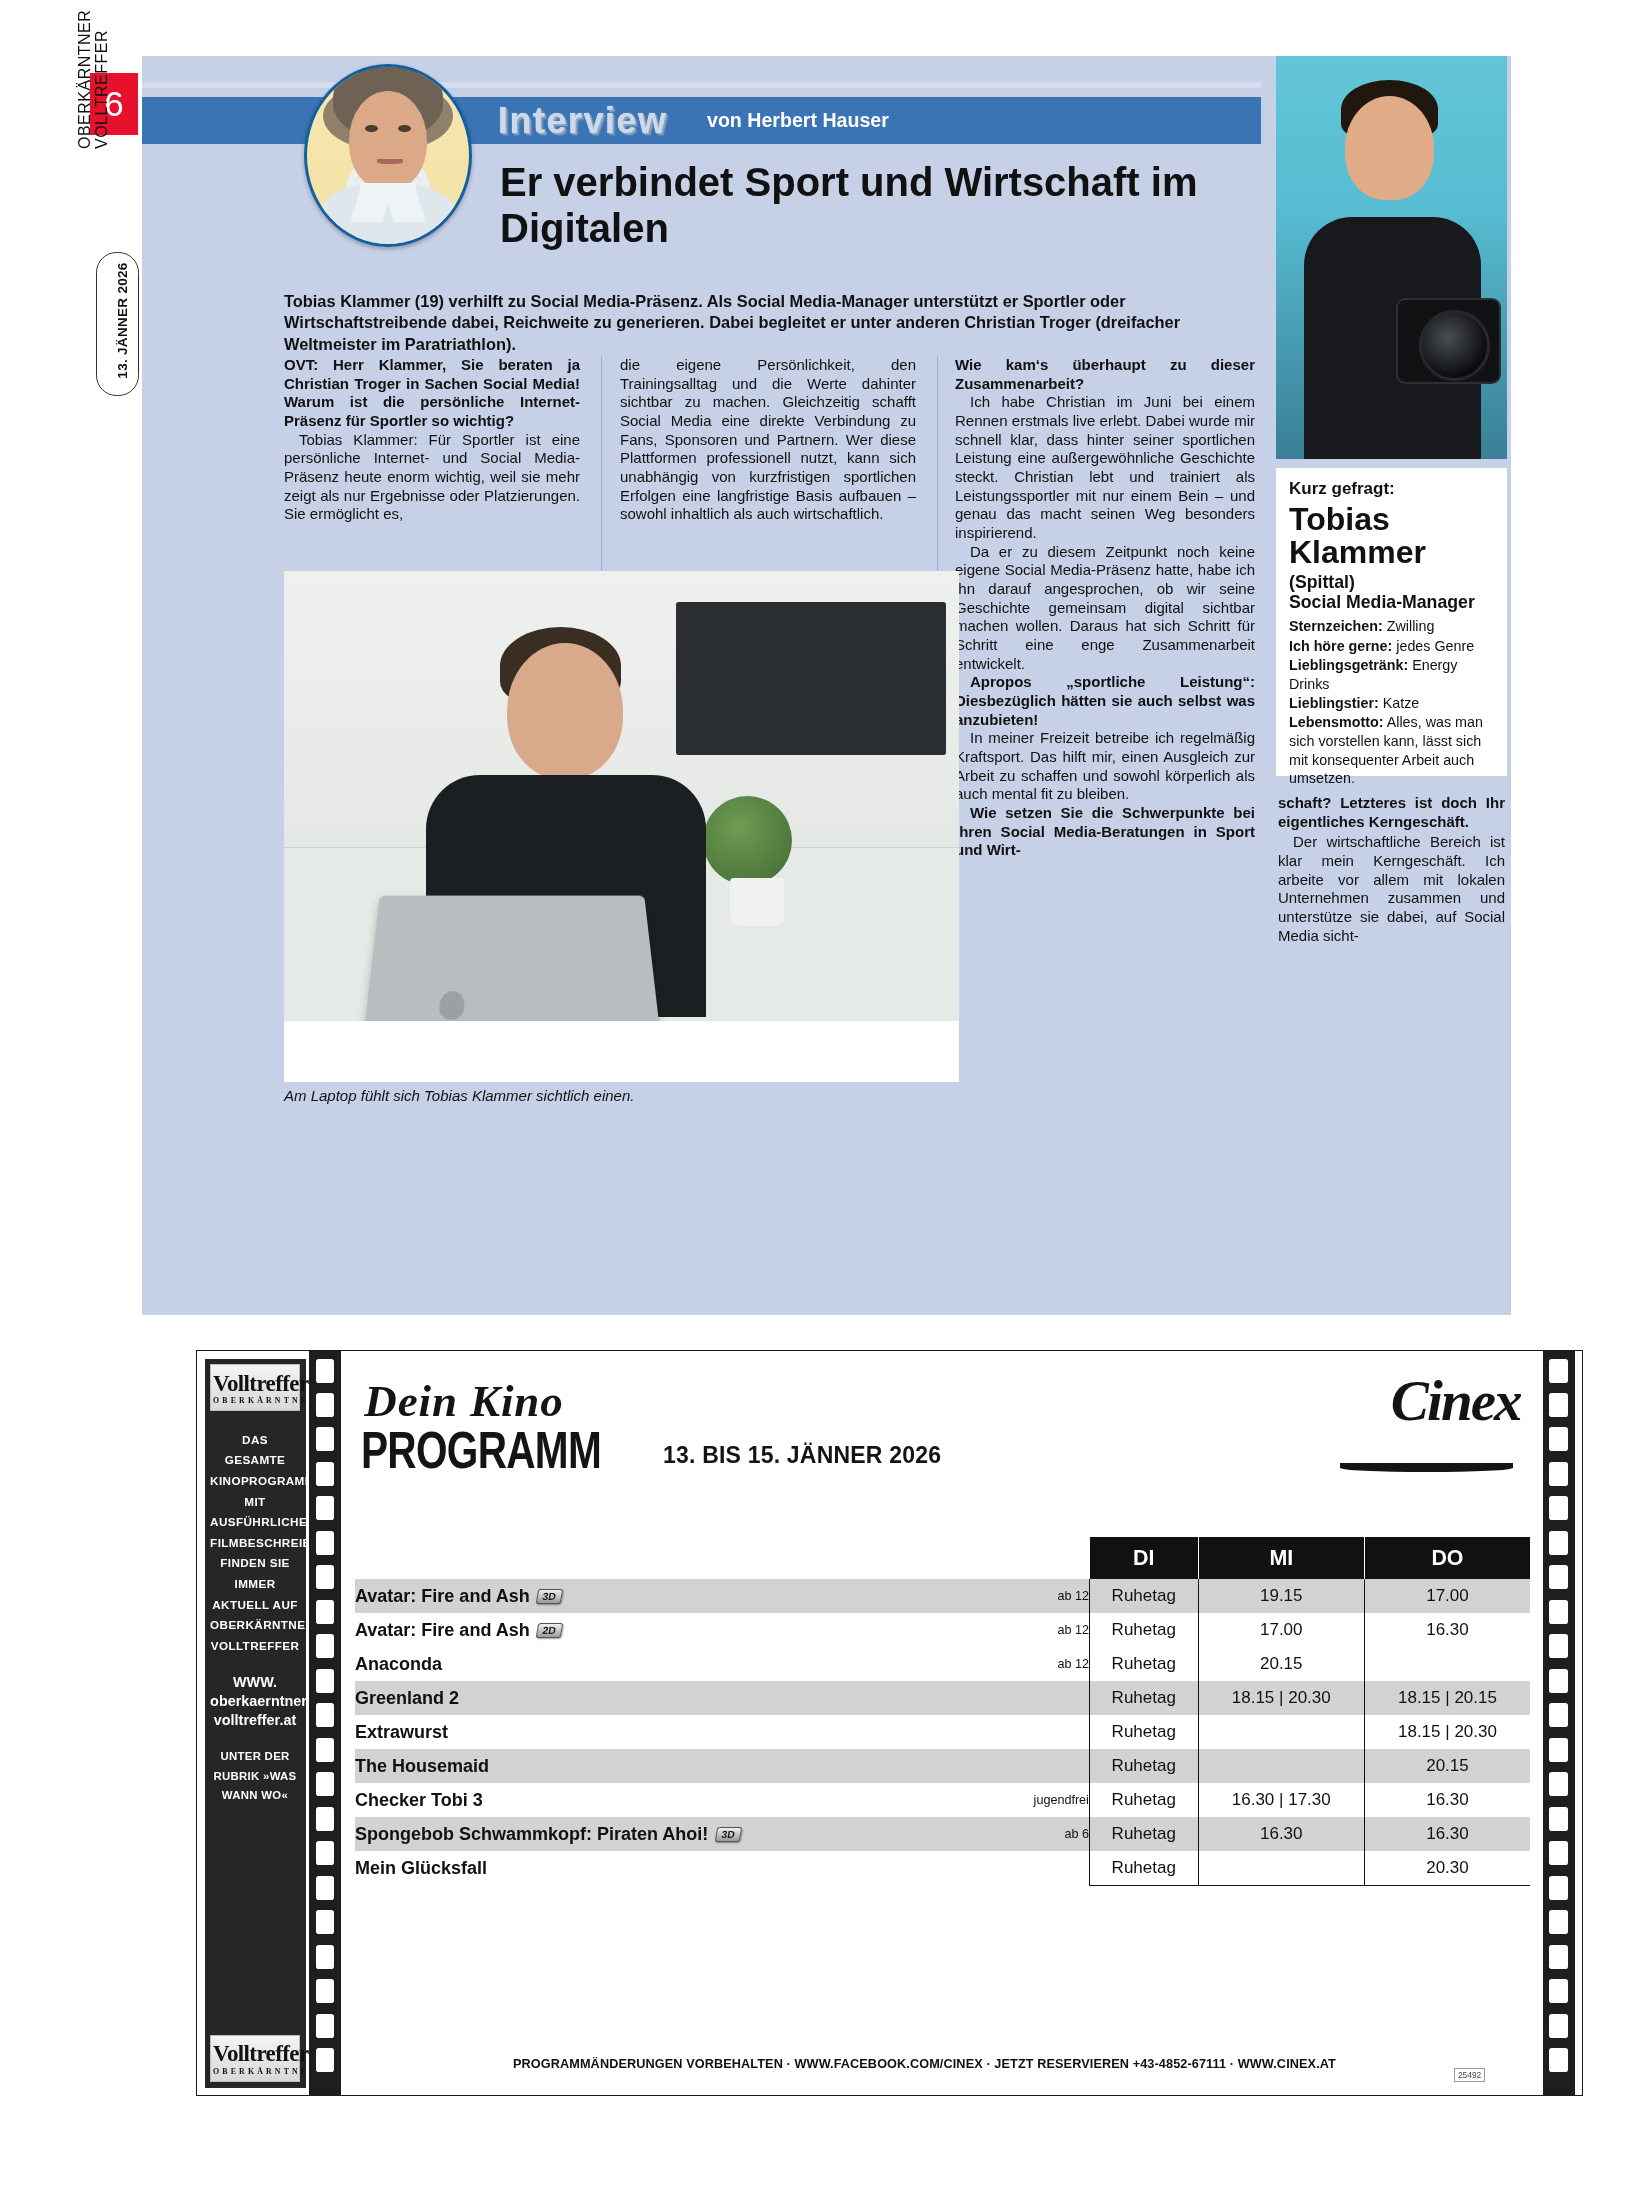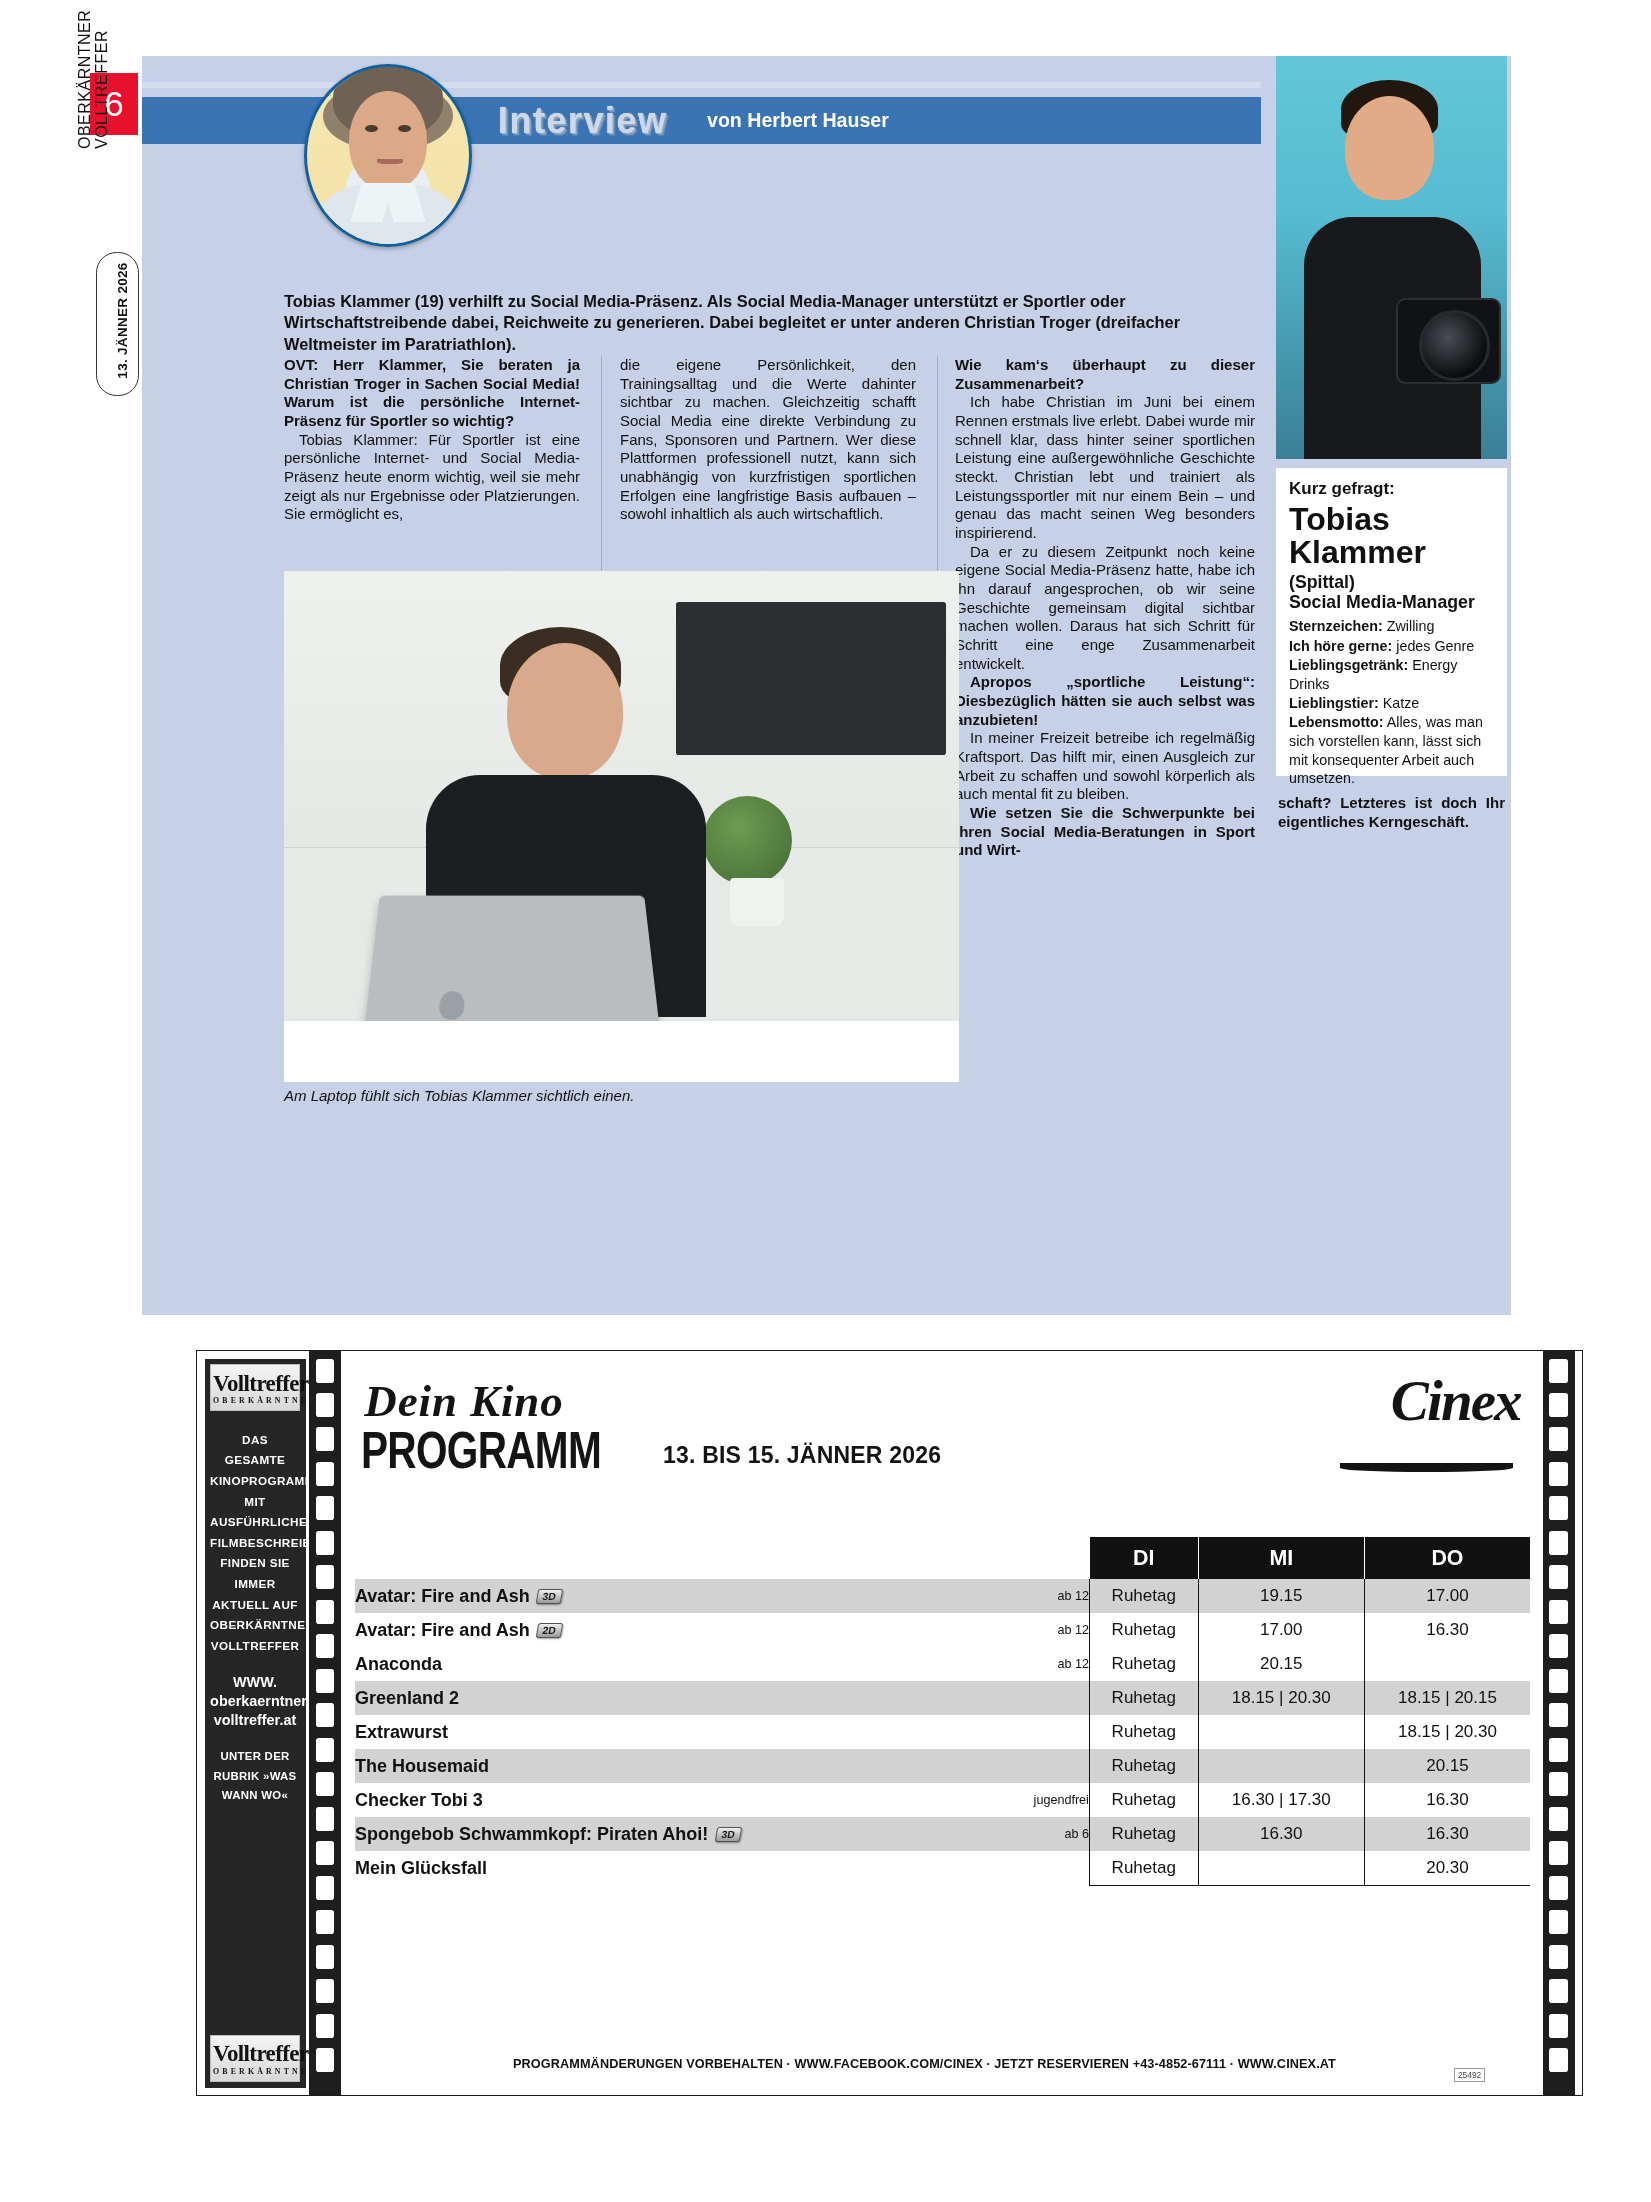--- a/index.html
+++ b/index.html
@@ -249,20 +249,21 @@
           <div class="av-hair"></div>
         <div class="av-face"></div>
         <div class="av-eyeL"></div>
           <div class="av-eyeR"></div>
         <div class="av-mouth"></div>
         <div class="av-shirt"></div>
           <div class="av-collarL"></div>
           <div class="av-collarR"></div>
       </div>
 
+      <div class="headline">Er verbindet Sport und Wirtschaft im Digitalen</div>
       <div class="lead">Tobias Klammer (19) verhilft zu Social Media-Präsenz. Als Social Media-Manager unterstützt er Sportler oder Wirtschaftstreibende dabei, Reichweite zu generieren. Dabei begleitet er unter anderen Christian Troger (dreifacher Weltmeister im Paratriathlon).</div>
 
       <div class="cols">
         <div class="vrule vr1"></div>
         <div class="vrule vr2"></div>
         <div class="col c1">
           <p class="q">OVT: Herr Klammer, Sie beraten ja Christian Troger in Sachen Social Media! Warum ist die persönliche Internet-Präsenz für Sportler so wichtig?</p>
           <p class="qi" style="font-weight:400">Tobias Klammer: Für Sportler ist eine persönliche Internet- und Social Media-Präsenz heute enorm wichtig, weil sie mehr zeigt als nur Ergebnisse oder Platzierungen. Sie ermöglicht es,</p>
         </div>
         <div class="col c2">
@@ -310,20 +311,21 @@
         <div class="role">Social Media-Manager</div>
         <div class="fact"><b>Sternzeichen:</b><span> Zwilling</span></div>
         <div class="fact"><b>Ich höre gerne:</b><span> jedes Genre</span></div>
         <div class="fact"><b>Lieblingsgetränk:</b><span> Energy Drinks</span></div>
         <div class="fact"><b>Lieblingstier:</b><span> Katze</span></div>
         <div class="fact"><b>Lebensmotto:</b><span> Alles, was man sich vorstellen kann, lässt sich mit konsequenter Arbeit auch umsetzen.</span></div>
       </div>
 
       <div class="tailcol">
         <p class="q">schaft? Letzteres ist doch Ihr eigentliches Kerngeschäft.</p>
+        <p>Der wirtschaftliche Bereich ist klar mein Kerngeschäft. Ich arbeite vor allem mit lokalen Unternehmen zusammen und unterstütze sie dabei, auf Social Media sicht-</p>
       </div>
 
     </div>
   </div>
 
   <div class="ad">
 
     <div class="adside">
       <div class="vt-logo">
         <div class="w1">Volltreffer</div>

